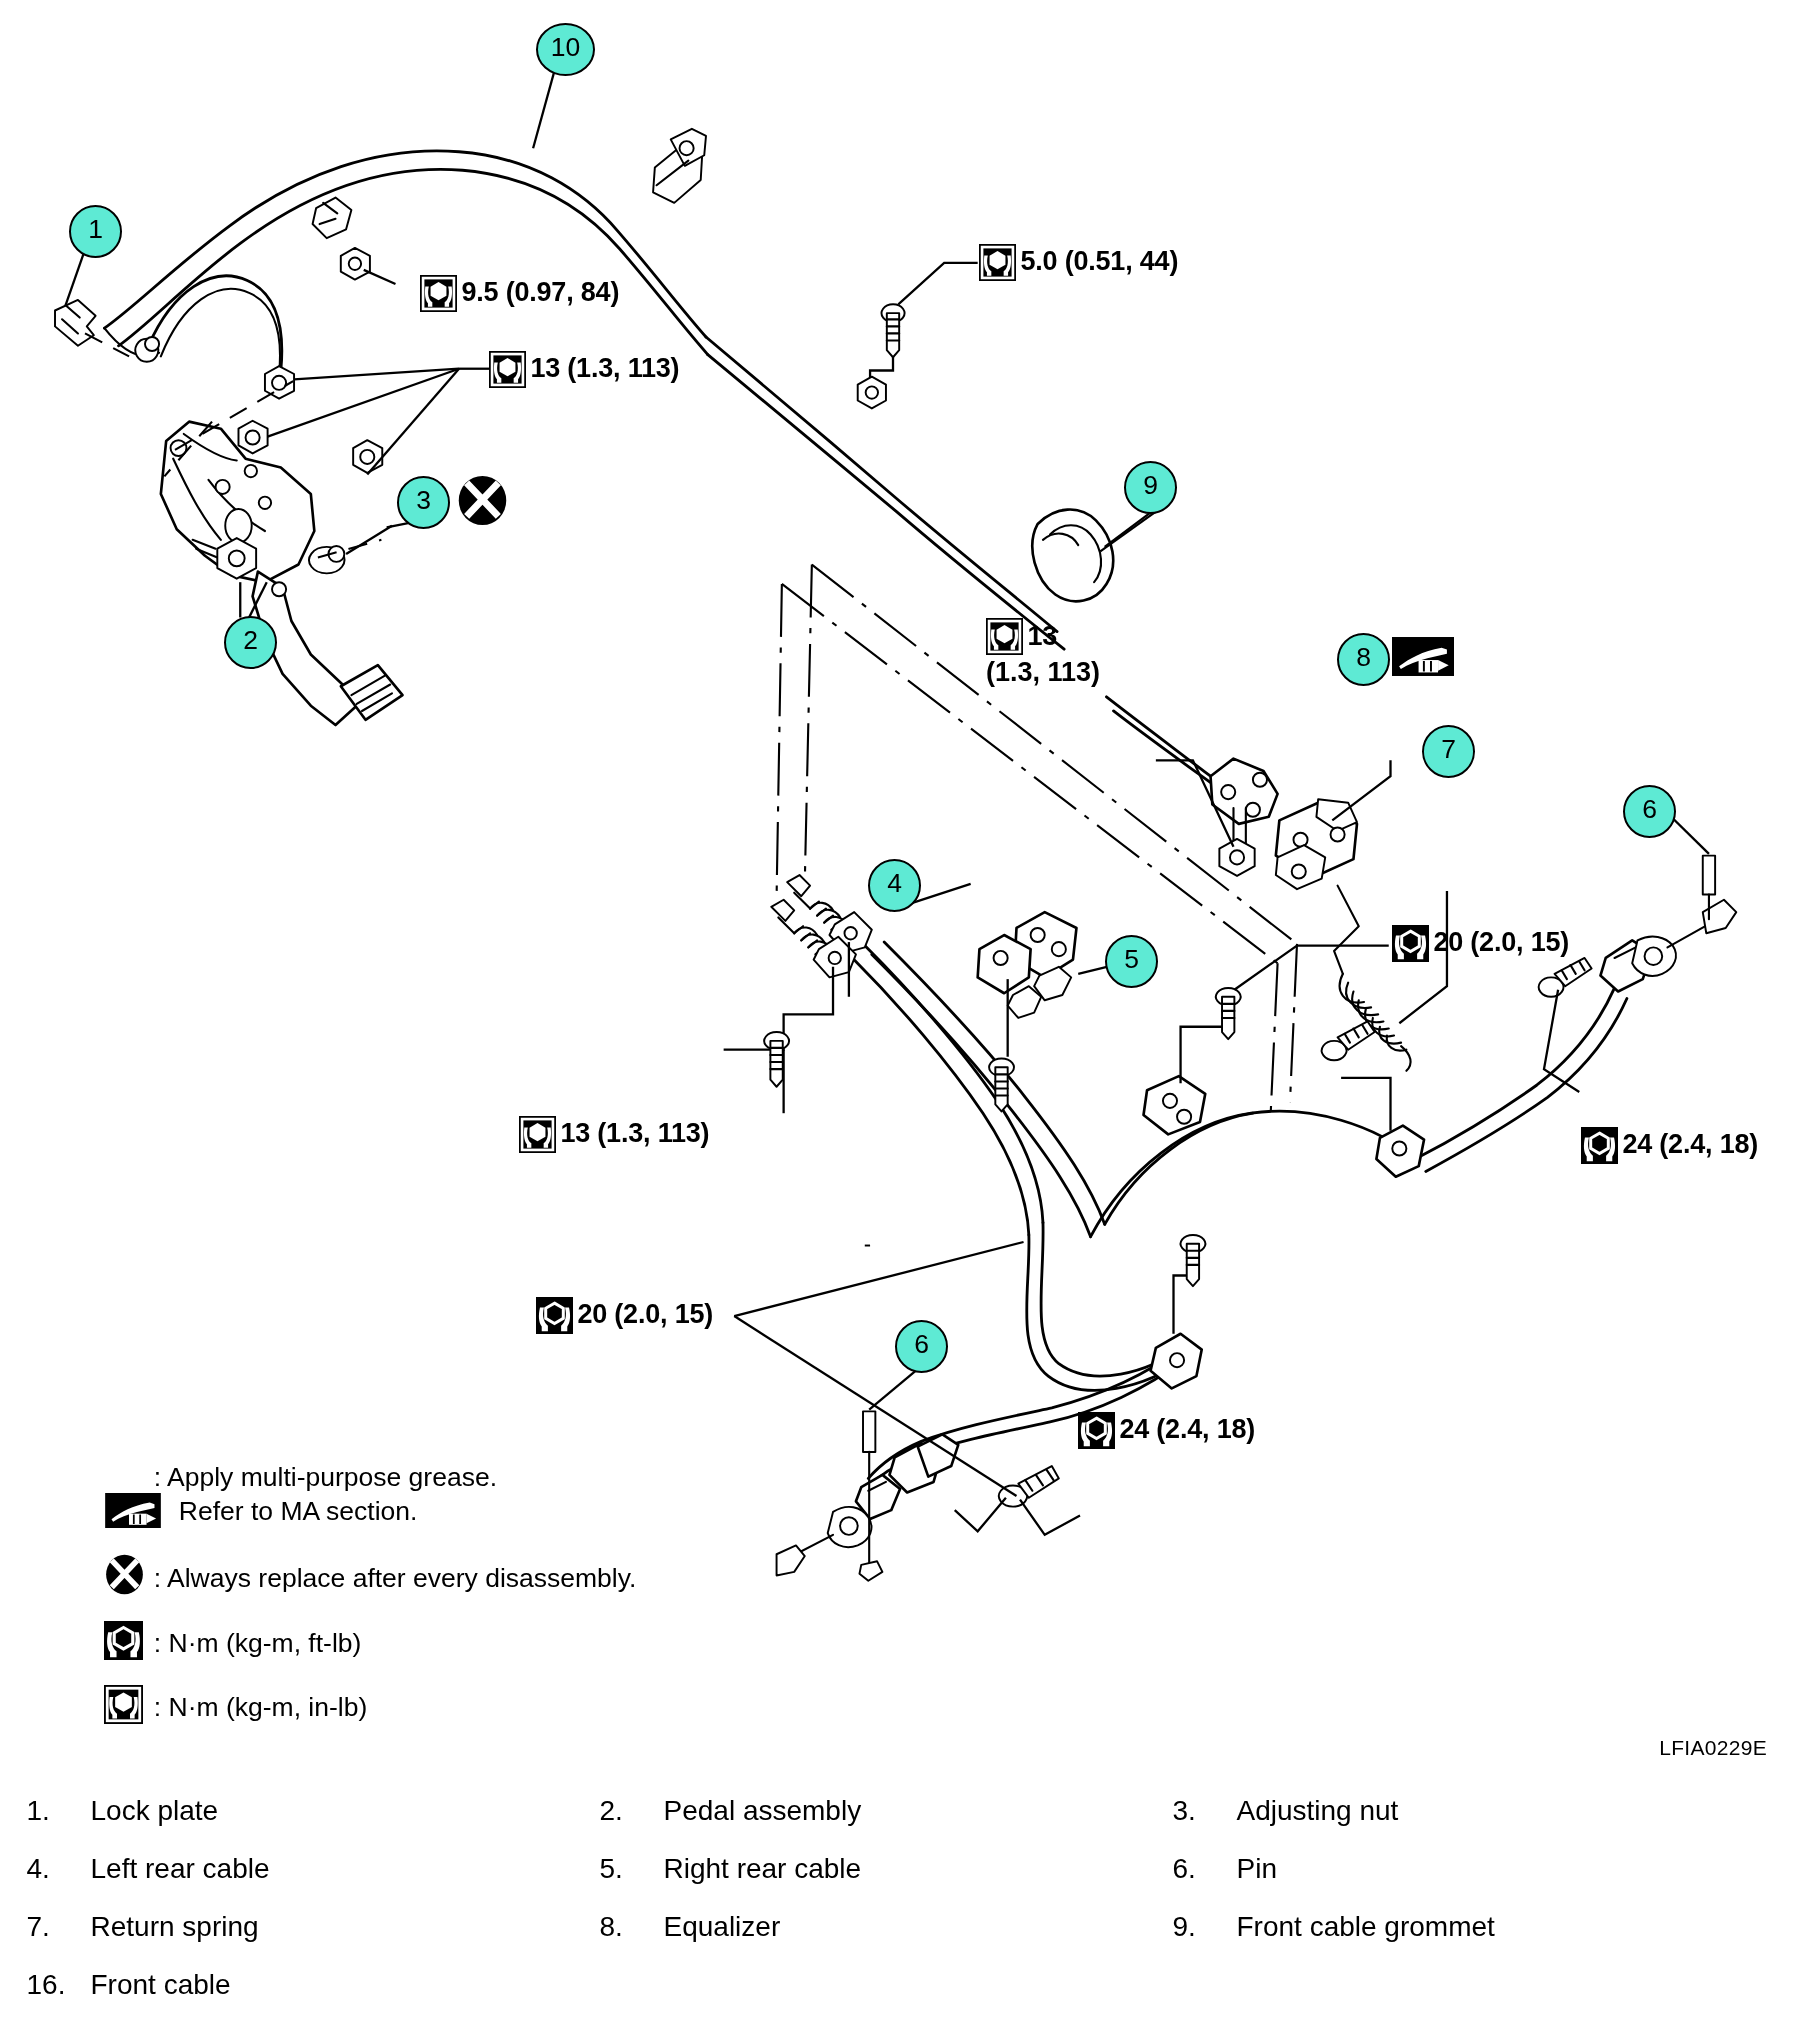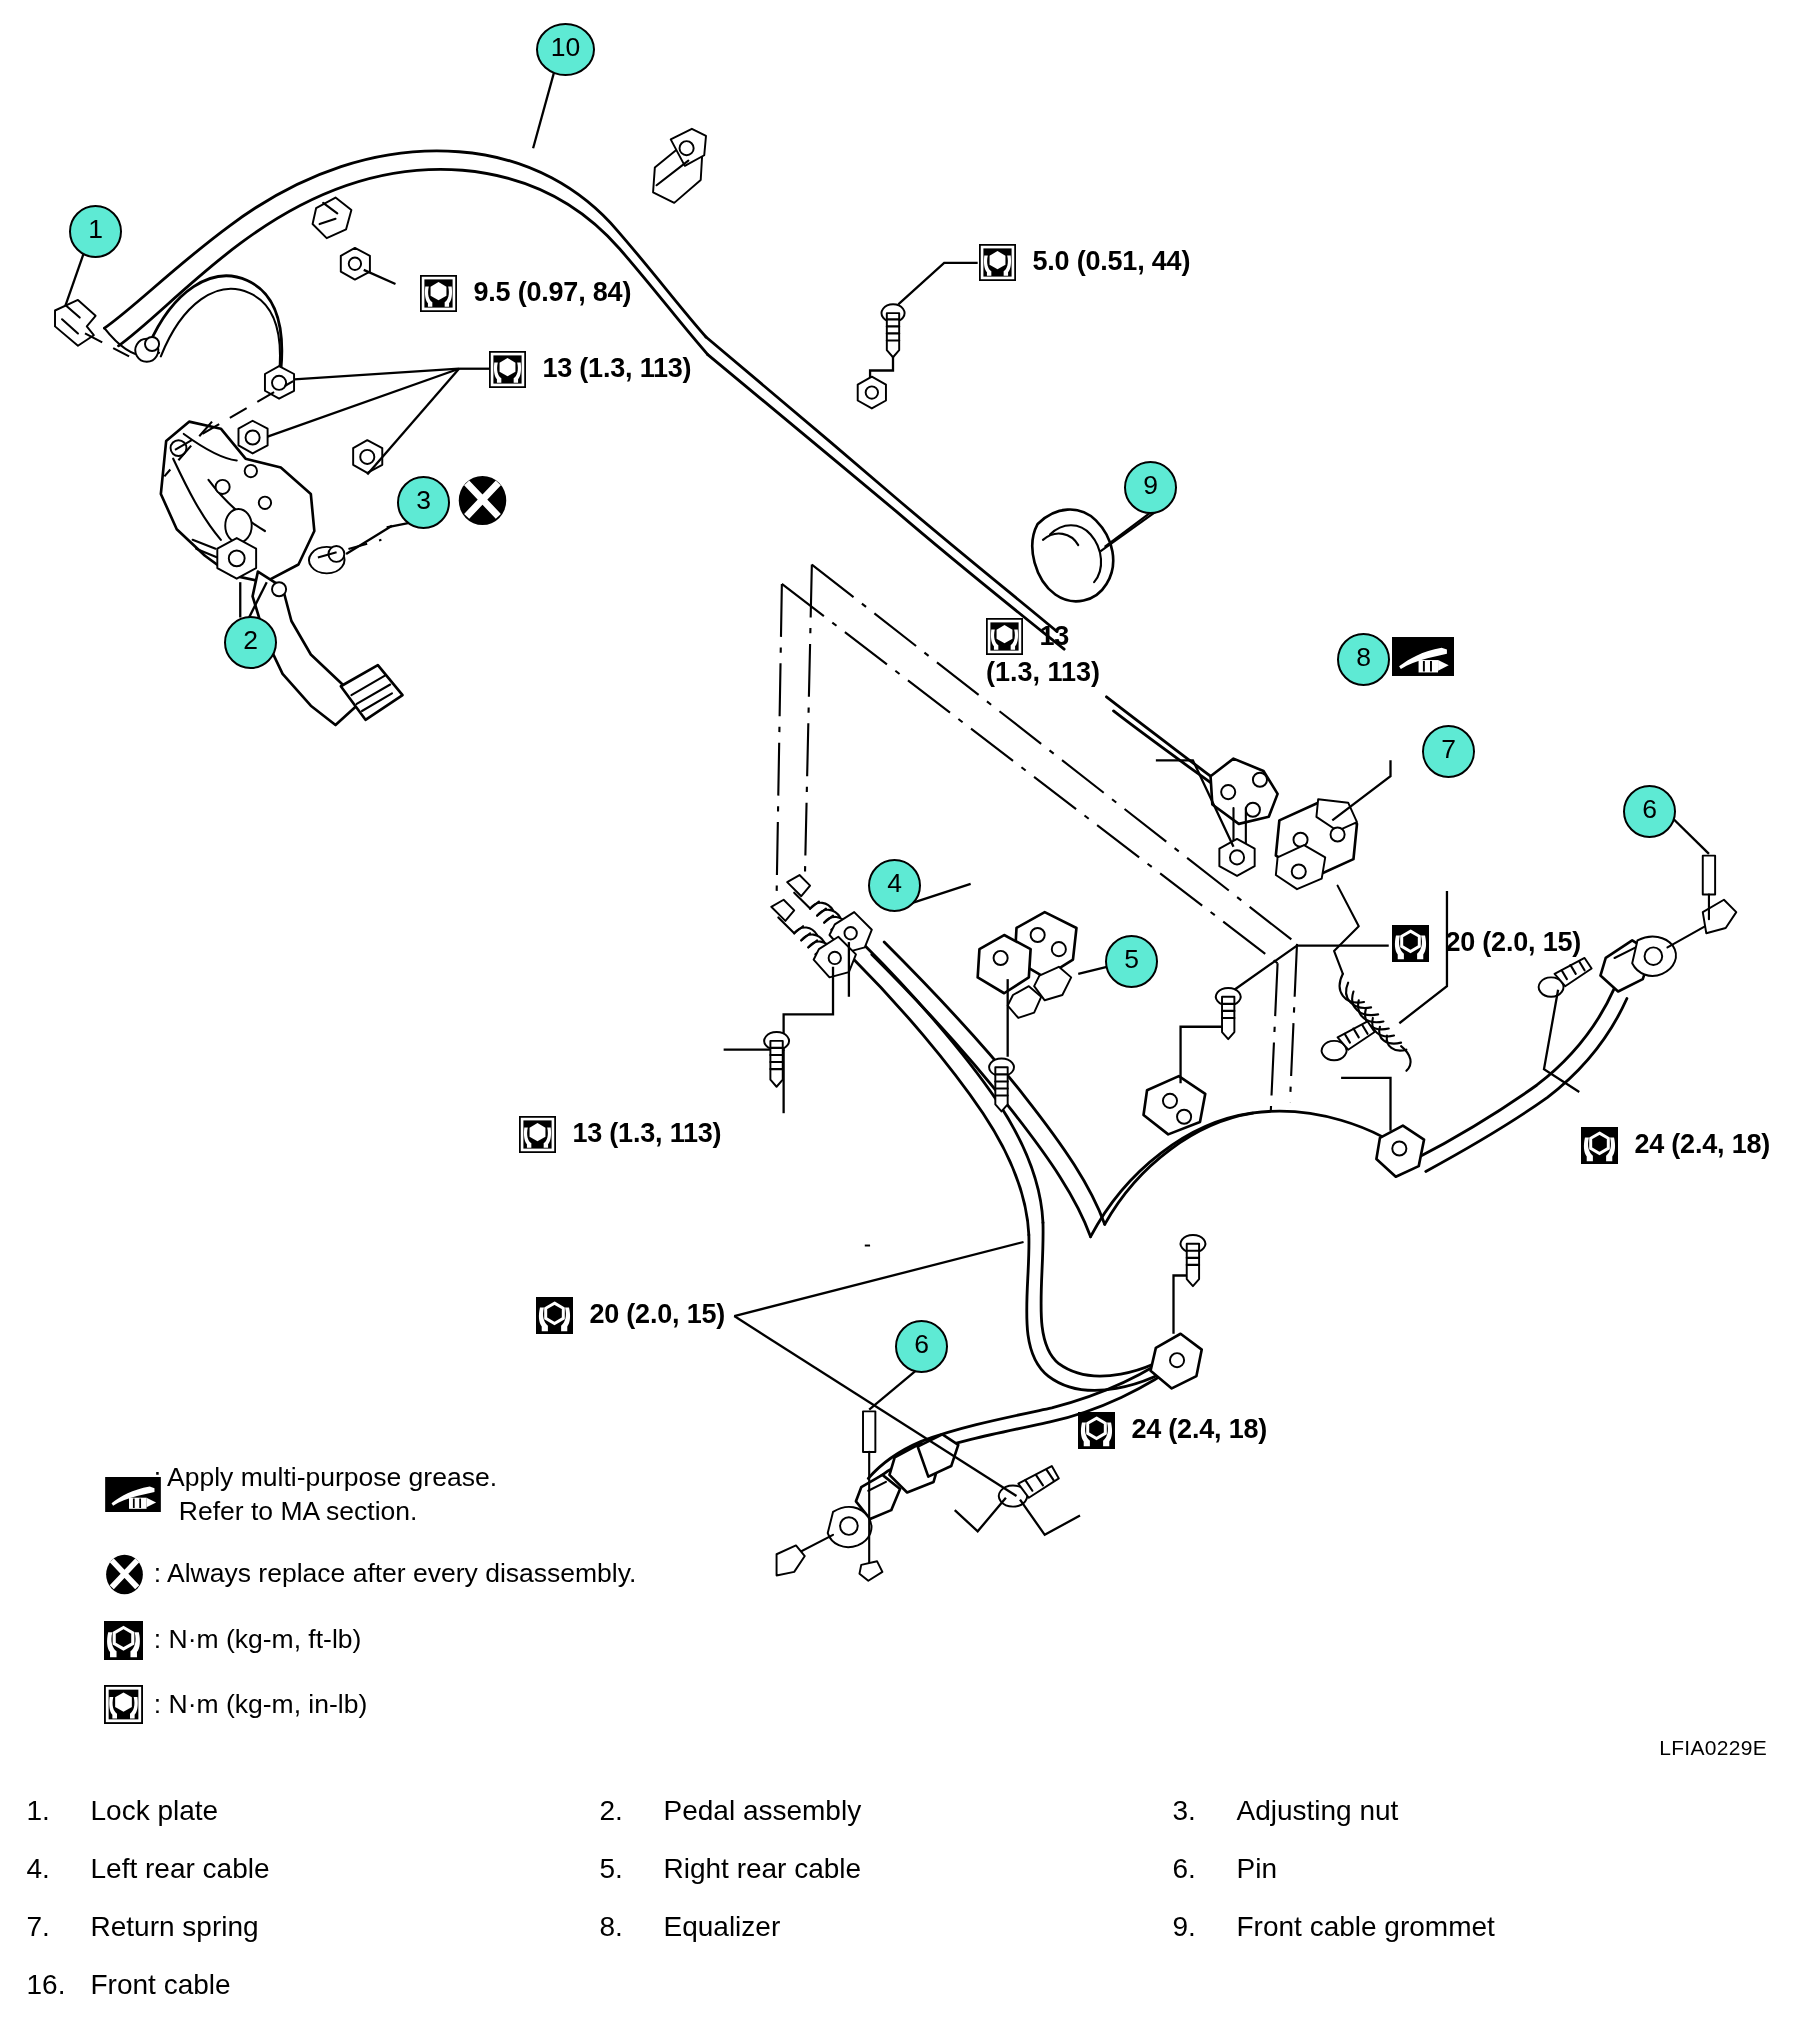--- a/index.html
+++ b/index.html
@@ -22,21 +22,20 @@
     height:2035px;
     pointer-events:none;
   }
 
   
   .torque{
     position:absolute;
     display:flex;
     align-items:flex-start;
     white-space:nowrap;
-    gap:12px;
   }
   .torque .tq-text{
     font-size:27px;
     font-weight:bold;
     letter-spacing:-0.2px;
     line-height:35px;
     margin-left:4.4px;
   }
   .torque.two-line .tq-text{line-height:37px;}
 
@@ -63,21 +62,21 @@
 
   
   #legend{
     position:absolute;
     left:104px;
     top:1460px;
     width:635px;
   }
   .leg-row{
     display:flex;
-    align-items:center;
+    align-items:flex-end;
     margin-bottom:24px;
   }
   .leg-ico{
     width:41px;flex:0 0 41px;
     margin-right:8.8px;
     padding-top:1.8px;
   }
   .leg-ico svg{display:block;}
   .leg-txt{
     font-size:26.5px;

